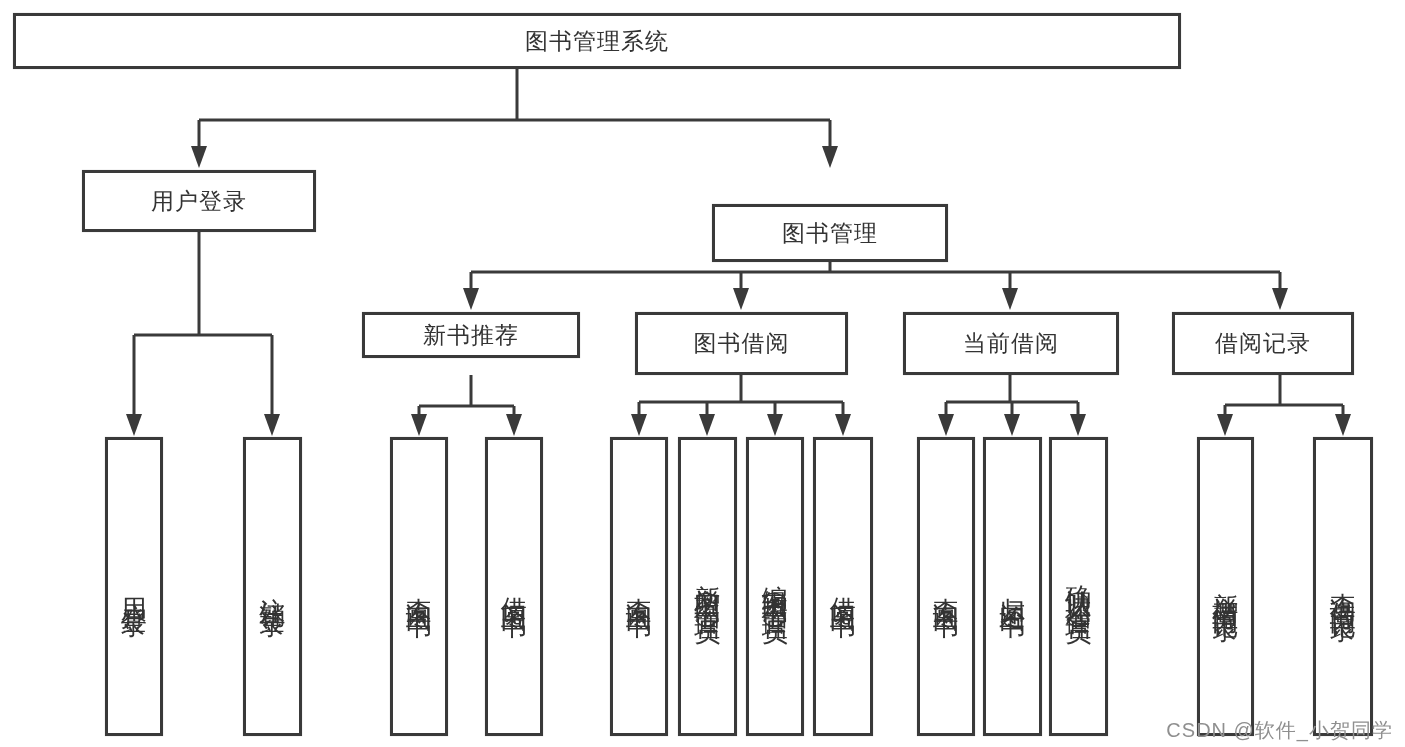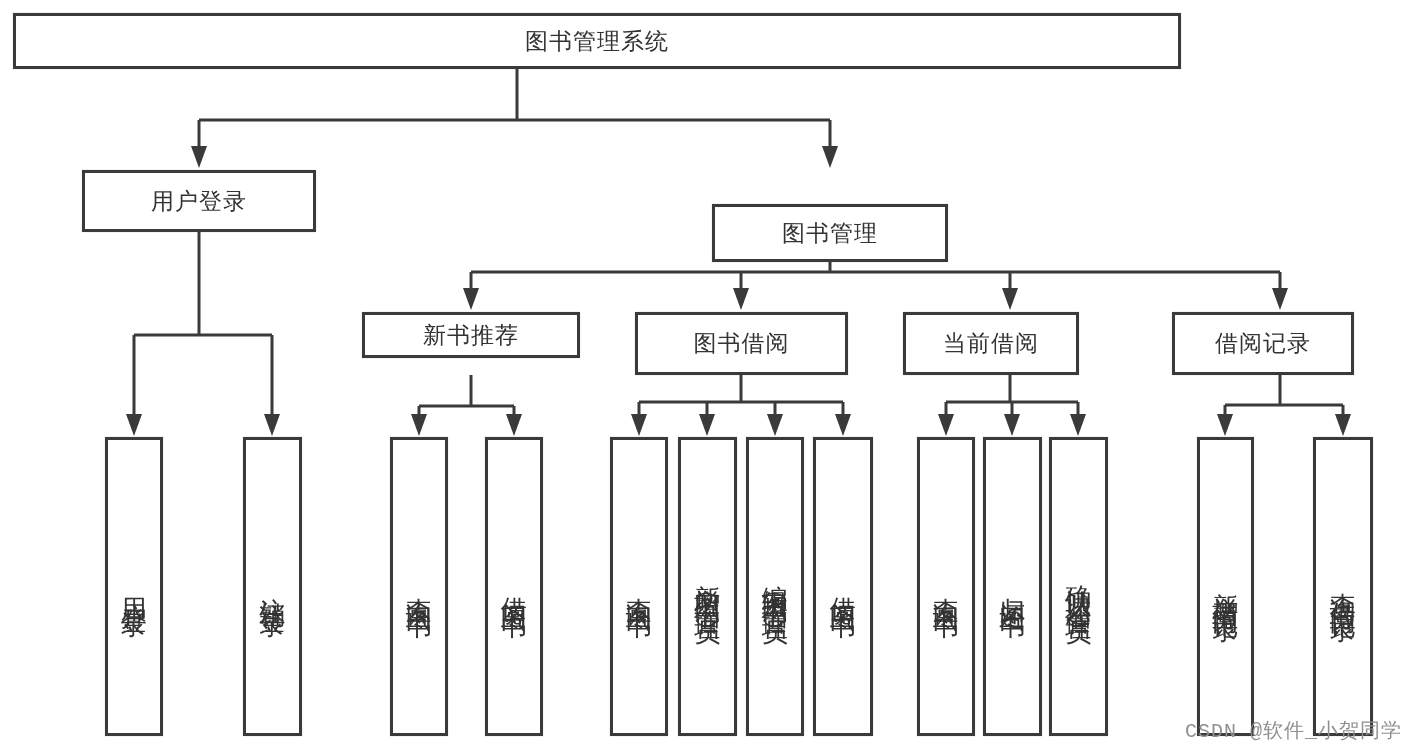--- a/index.html
+++ b/index.html
@@ -43,26 +43,25 @@
   .box span{display:block;white-space:nowrap;}
   .leaf span{
     writing-mode:vertical-rl;
     text-orientation:mixed;
     font-size:26px;
     letter-spacing:5px;
     line-height:1.1;
   }
   .watermark{
     position:absolute;
-    right:3px;
+    right:12px;
     bottom:3px;
     color:var(--wm);
     font-size:20px;
     letter-spacing:1px;
-    font-family:Liberation Mono, monospace;
   }
 </style>
 </head>
 <body>
 
 <div class="stage">
 
   <svg class="wires" viewBox="0 0 1405 747" xmlns="http://www.w3.org/2000/svg">
     <g>
       <path d="M517 69 V120 M199 120 H830 M199 120 V149 M830 120 V149"></path>
@@ -116,21 +115,21 @@
   <div class="box" style="left:712px;top:170px;width:236px;height:58px;margin-top:34px;">
     <span>图书管理</span>
   </div>
 
   <div class="box" style="left:362px;top:312px;width:218px;height:46px;">
     <span>新书推荐</span>
   </div>
   <div class="box" style="left:635px;top:312px;width:213px;height:63px;">
     <span>图书借阅</span>
   </div>
-  <div class="box" style="left:903px;top:312px;width:176px;height:63px;">
+  <div class="box" style="left:903px;top:312px;width:216px;height:63px;">
     <span>当前借阅</span>
   </div>
   <div class="box" style="left:1172px;top:312px;width:182px;height:63px;">
     <span>借阅记录</span>
   </div>
 
   <div class="box leaf" style="left:105px;top:437px;width:58px;height:299px;">
     <span>用户登录</span>
   </div>
   <div class="box leaf" style="left:243px;top:437px;width:59px;height:299px;">

